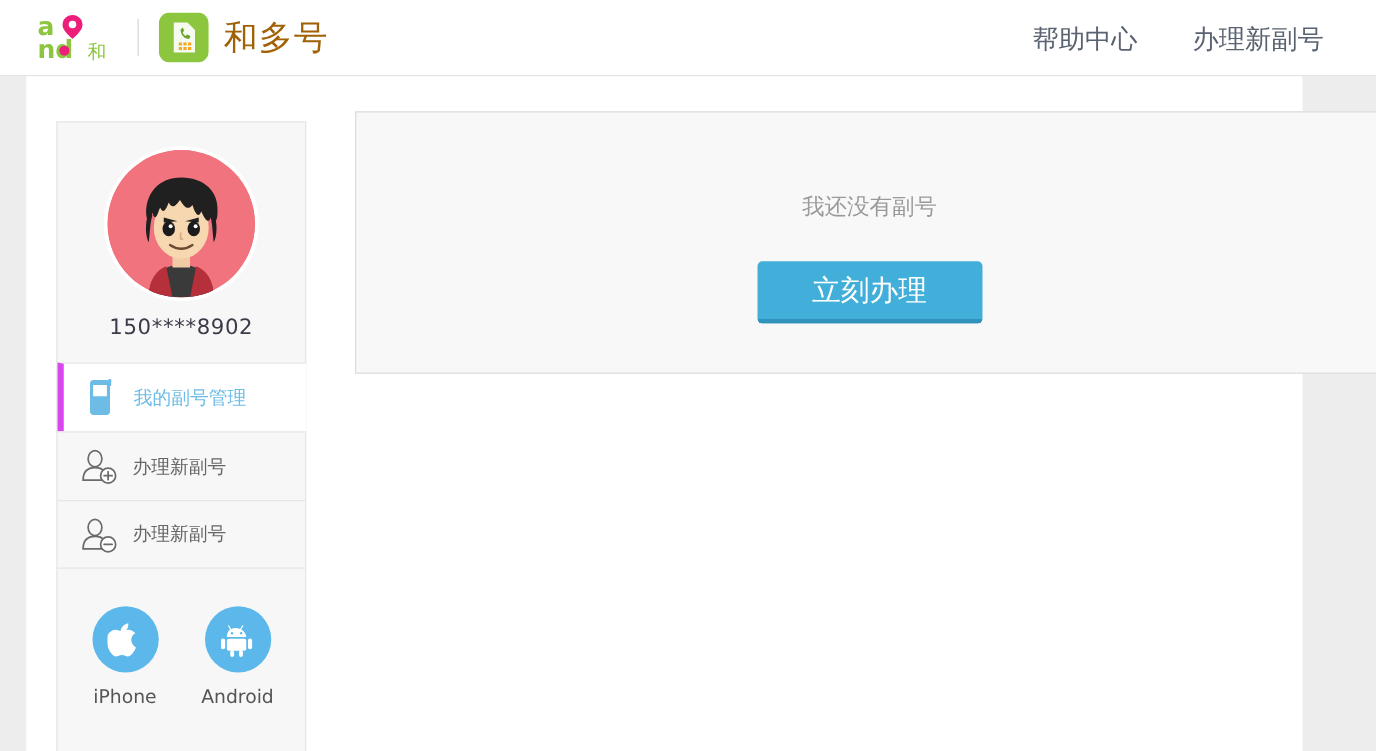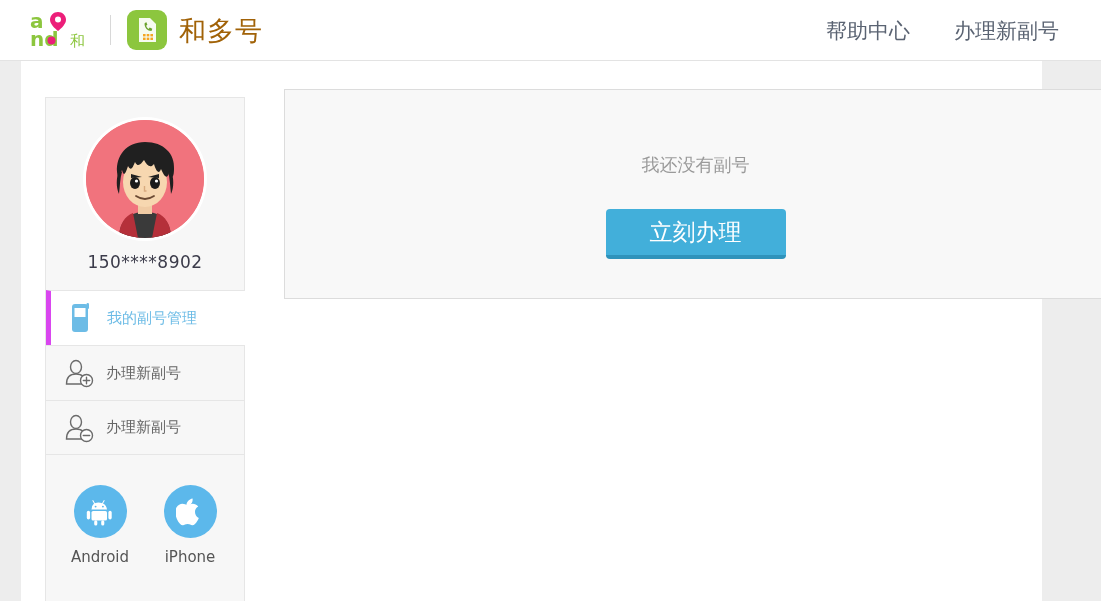--- a/index.html
+++ b/index.html
@@ -326,47 +326,47 @@
             </svg>
           </span>
           <span class="menu-label">办理新副号</span>
         </div>
       </div>
 
       <div class="apps">
 
         <div class="app">
           <div class="app-circle">
+            <svg width="28" height="30" viewBox="0 0 28 30">
+              <g fill="#ffffff">
+                <path d="M16.6 1.5 c-1.7 0.2 -3.6 1.3 -4.7 2.8 -1 1.3 -1.8 3.2 -1.5 5 1.8 0.1 3.7 -0.95 4.8 -2.5 1.05 -1.4 1.7 -3.25 1.4 -5.3 Z"></path>
+                <path d="M22.8 20.9 c-0.6 1.4 -0.9 2 -1.7 3.3 -1.15 1.8 -2.8 4 -4.8 4 -1.8 0.02 -2.25 -1.15 -4.7 -1.15 -2.45 0.02 -2.95 1.17 -4.75 1.15 -2 -0.02 -3.55 -2 -4.7 -3.8 -3.2 -5.05 -3.55 -11 -1.55 -14.15 1.4 -2.25 3.65 -3.55 5.75 -3.55 2.15 0 3.5 1.18 5.25 1.18 1.72 0 2.77 -1.18 5.25 -1.18 1.9 0 3.9 1.02 5.35 2.8 -4.7 2.58 -3.95 9.3 0.6 11.4 Z"></path>
+              </g>
+            </svg>
+          </div>
+          <div class="app-label">iPhone</div>
+        </div>
+
+        <div class="app">
+          <div class="app-circle">
             <svg width="30" height="30" viewBox="0 0 30 30">
               <g fill="#ffffff">
                 <path d="M9 6.5 l-1.6 -2.7 a0.5 0.5 0 0 1 0.85 -0.5 l1.7 2.85 a9 9 0 0 1 7.1 0 l1.7 -2.85 a0.5 0.5 0 0 1 0.85 0.5 L17.99 6.5 A7.6 7.6 0 0 1 22 12.6 H6.5 A7.6 7.6 0 0 1 9 6.5 Z"></path>
                 <circle cx="10.6" cy="9.6" r="0.95" fill="#5cb8eb"></circle>
                 <circle cx="17.9" cy="9.6" r="0.95" fill="#5cb8eb"></circle>
                 <rect x="6.5" y="14" width="15.5" height="9.6" rx="1.6"></rect>
                 <rect x="1.8" y="13.8" width="3.3" height="8.6" rx="1.65"></rect>
                 <rect x="23.4" y="13.8" width="3.3" height="8.6" rx="1.65"></rect>
                 <rect x="9.2" y="23.2" width="3.1" height="5.4" rx="1.55"></rect>
                 <rect x="16.2" y="23.2" width="3.1" height="5.4" rx="1.55"></rect>
               </g>
             </svg>
           </div>
           <div class="app-label">Android</div>
         </div>
-
-        <div class="app">
-          <div class="app-circle">
-            <svg width="28" height="30" viewBox="0 0 28 30">
-              <g fill="#ffffff">
-                <path d="M16.6 1.5 c-1.7 0.2 -3.6 1.3 -4.7 2.8 -1 1.3 -1.8 3.2 -1.5 5 1.8 0.1 3.7 -0.95 4.8 -2.5 1.05 -1.4 1.7 -3.25 1.4 -5.3 Z"></path>
-                <path d="M22.8 20.9 c-0.6 1.4 -0.9 2 -1.7 3.3 -1.15 1.8 -2.8 4 -4.8 4 -1.8 0.02 -2.25 -1.15 -4.7 -1.15 -2.45 0.02 -2.95 1.17 -4.75 1.15 -2 -0.02 -3.55 -2 -4.7 -3.8 -3.2 -5.05 -3.55 -11 -1.55 -14.15 1.4 -2.25 3.65 -3.55 5.75 -3.55 2.15 0 3.5 1.18 5.25 1.18 1.72 0 2.77 -1.18 5.25 -1.18 1.9 0 3.9 1.02 5.35 2.8 -4.7 2.58 -3.95 9.3 0.6 11.4 Z"></path>
-              </g>
-            </svg>
-          </div>
-          <div class="app-label">iPhone</div>
-        </div>
       </div>
     </div>
 
     <div class="main">
       <div class="empty-text">我还没有副号</div>
       <button class="cta-button">立刻办理</button>
     </div>
 
   </div>
 </div>

